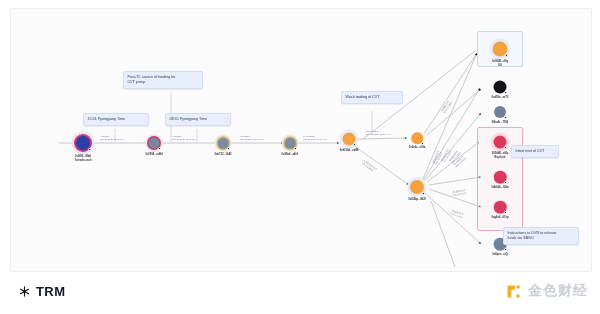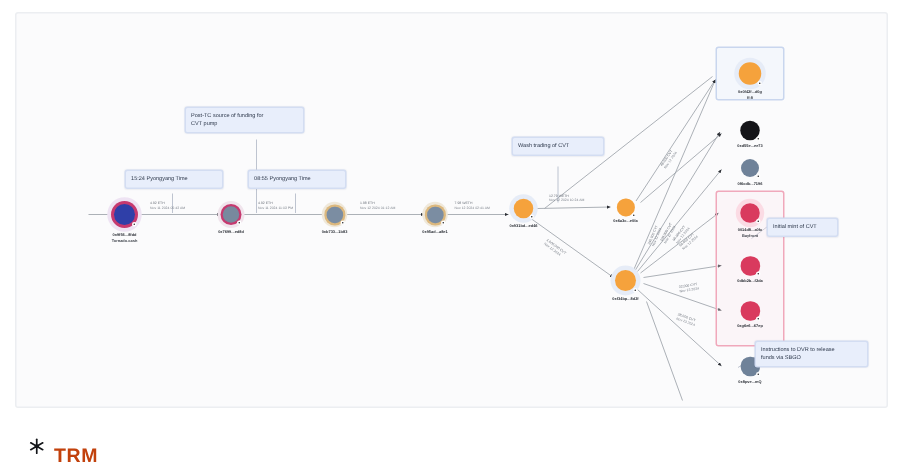--- a/index.html
+++ b/index.html
@@ -121,23 +121,22 @@
     position: absolute;
     left: 18px; top: 284px;
     display: flex;
     align-items: center;
     gap: 5px;
   }
   #trm-brand .mark { width: 13px; height: 13px; display: block; }
   #trm-brand .word {
     font-size: 13px;
     font-weight: 700;
-    color: #c2410c;
+    color: #0f172a;
     letter-spacing: 0.4px;
-    margin-top: 12px;
   }
   #jinse-brand {
     position: absolute;
     right: 12px; top: 282px;
     display: flex;
     align-items: center;
     gap: 6px;
     opacity: 0.95;
   }
   #jinse-brand .jmark { width: 17px; height: 17px; display: block; }
@@ -399,14 +398,22 @@
       <g stroke="#14161a" stroke-width="2.1" stroke-linecap="round">
         <line x1="12" y1="3.5" x2="12" y2="20.5"></line>
         <line x1="4.6" y1="7.8" x2="19.4" y2="16.2"></line>
         <line x1="4.6" y1="16.2" x2="19.4" y2="7.8"></line>
       </g>
       <circle cx="12" cy="12" r="2.6" fill="#14161a"></circle>
     </svg>
     <span class="word">TRM</span>
   </div>
 
+  <div id="jinse-brand">
+    <svg class="jmark" viewBox="0 0 24 24">
+      <path d="M3.5 3.5 H14 V9.5 H9 V20.5 H3.5 Z" fill="#f5a623"></path>
+      <rect x="16.2" y="3.5" width="4.3" height="4.3" fill="#f5a623"></rect>
+      <rect x="16.2" y="16.2" width="4.3" height="4.3" fill="#f5a623"></rect>
+    </svg>
+    <span class="jword">金色财经</span>
+  </div>
 
 </div>
 
 </body></html>

